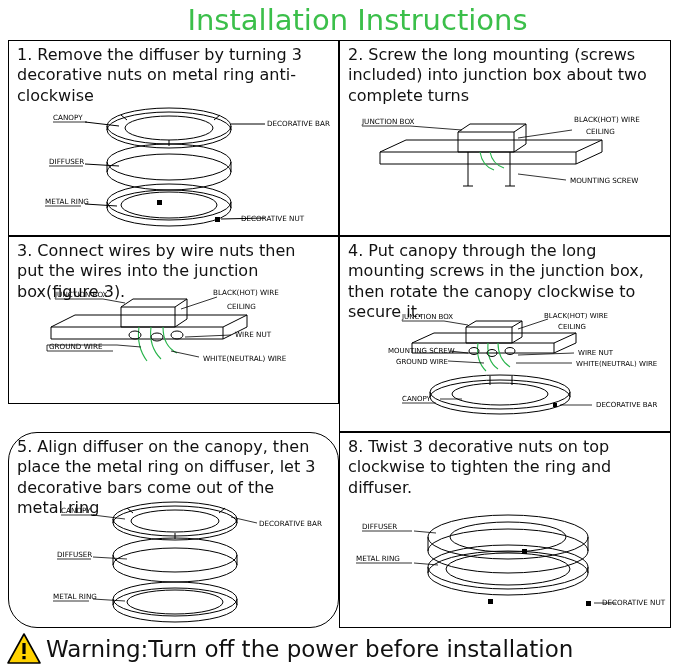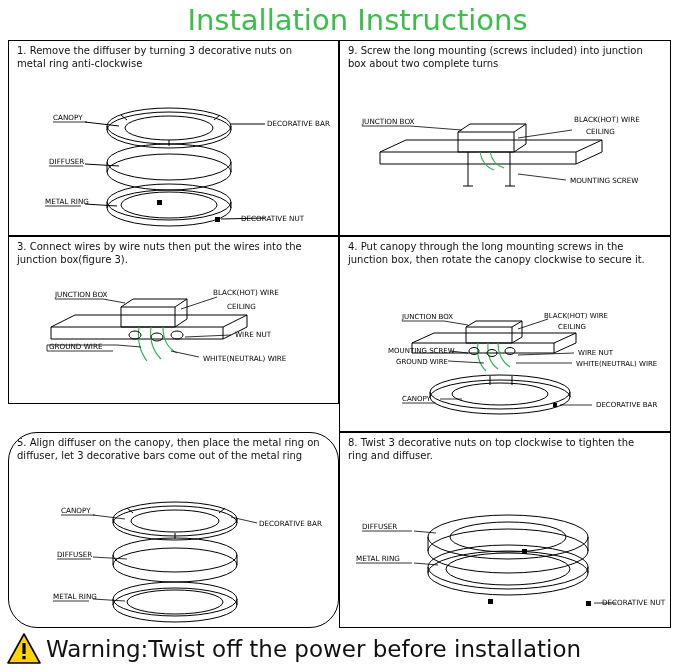--- a/index.html
+++ b/index.html
@@ -41,21 +41,21 @@
   .c1 { left: 0px;   top: 0px;   width: 331px; height: 196px; }
   .c2 { left: 331px; top: 0px;   width: 332px; height: 196px; }
   .c3 { left: 0px;   top: 196px; width: 331px; height: 168px; }
   .c4 { left: 331px; top: 196px; width: 332px; height: 196px; }
   .c5 { left: 0px;   top: 392px; width: 331px; height: 196px; border-radius: 29px; }
   .c6 { left: 331px; top: 392px; width: 332px; height: 196px; }
 
   .step-text {
     position: absolute;
     left: 8px; right: 16px; top: 4px;
-    font-size: 10px;
+    font-size: 16px;
     line-height: 1.27;
     color: #111;
   }
   .art {
     position: absolute;
     left: 0; right: 15px;
     bottom: 0;
   }
   .art svg { display: block; }
 
@@ -129,21 +129,21 @@
           <g stroke="#000" stroke-width="0.8">
             <path d="M44 32 L78 32"></path>
             <path d="M40 76 L74 76"></path>
             <path d="M36 116 L72 116"></path>
           </g>
         </svg>
       </div>
     </div>
 
     <div class="cell c2">
-      <div class="step-text">9. Screw the long mounting (screws included) into junction box about two complete turns</div>
+      <div class="step-text">2. Screw the long mounting (screws included) into junction box about two complete turns</div>
       <div class="art">
         <svg width="332" height="145" viewBox="0 0 332 145">
           <g fill="none" stroke="#000" stroke-width="1">
 
             <path d="M40 62 L236 62 L262 50 L66 50 Z"></path>
             <path d="M40 62 L40 74 L236 74 L236 62"></path>
             <path d="M236 74 L262 62 L262 50"></path>
 
             <path d="M118 42 L174 42 L186 34 L130 34 Z"></path>
             <path d="M118 42 L118 62 M174 42 L174 62 M186 34 L186 54"></path>
@@ -358,16 +358,16 @@
     </div>
 
   </div>
 
   <div class="warning">
     <svg class="warn-icon" viewBox="0 0 36 34">
       <path d="M18 2 L34 31 L2 31 Z" fill="#ffd200" stroke="#000" stroke-width="1.6" stroke-linejoin="round"></path>
       <rect x="16.4" y="11" width="3.2" height="11" fill="#000"></rect>
       <rect x="16.4" y="24" width="3.2" height="3.2" fill="#000"></rect>
     </svg>
-    <div class="warn-text">Warning:Twist off the power before installation</div>
+    <div class="warn-text">Warning:Turn off the power before installation</div>
   </div>
 
 </div>
 
 </body></html>

